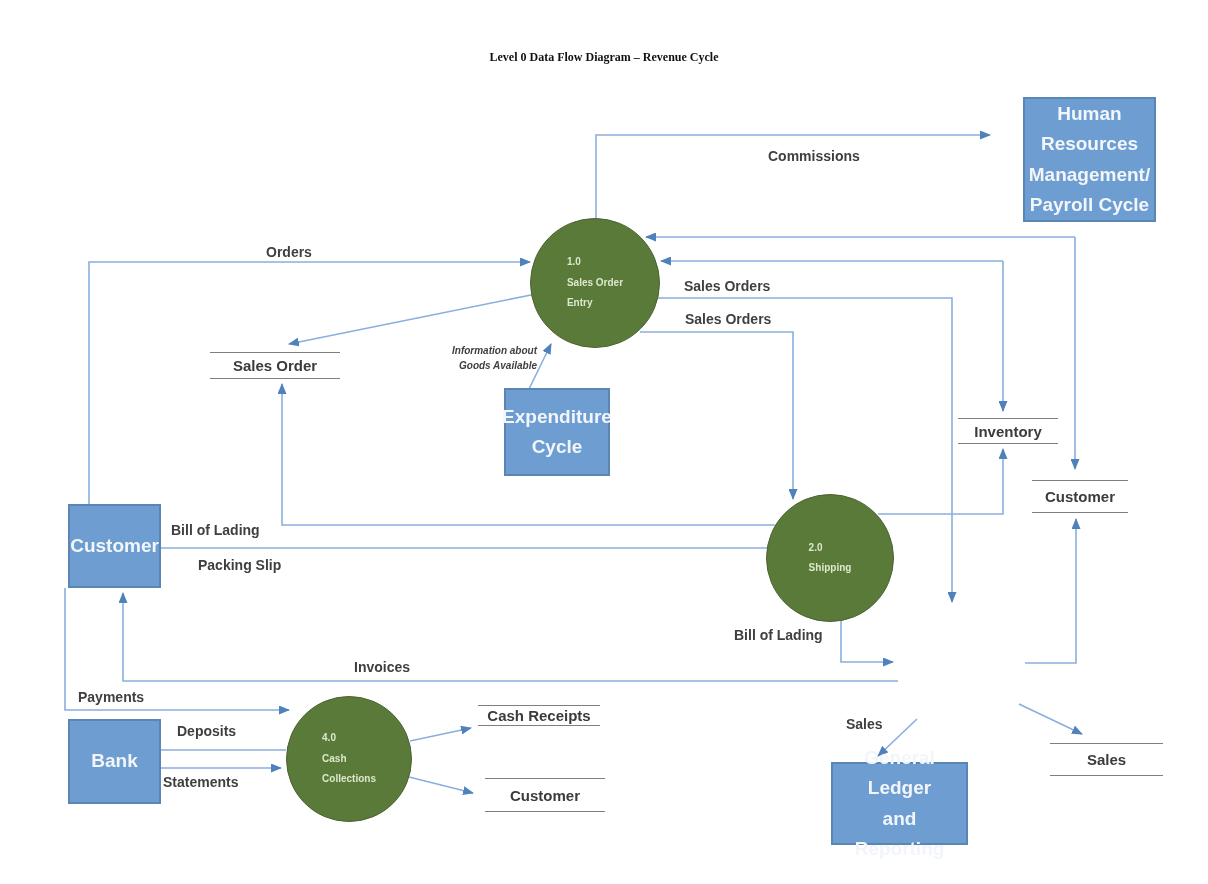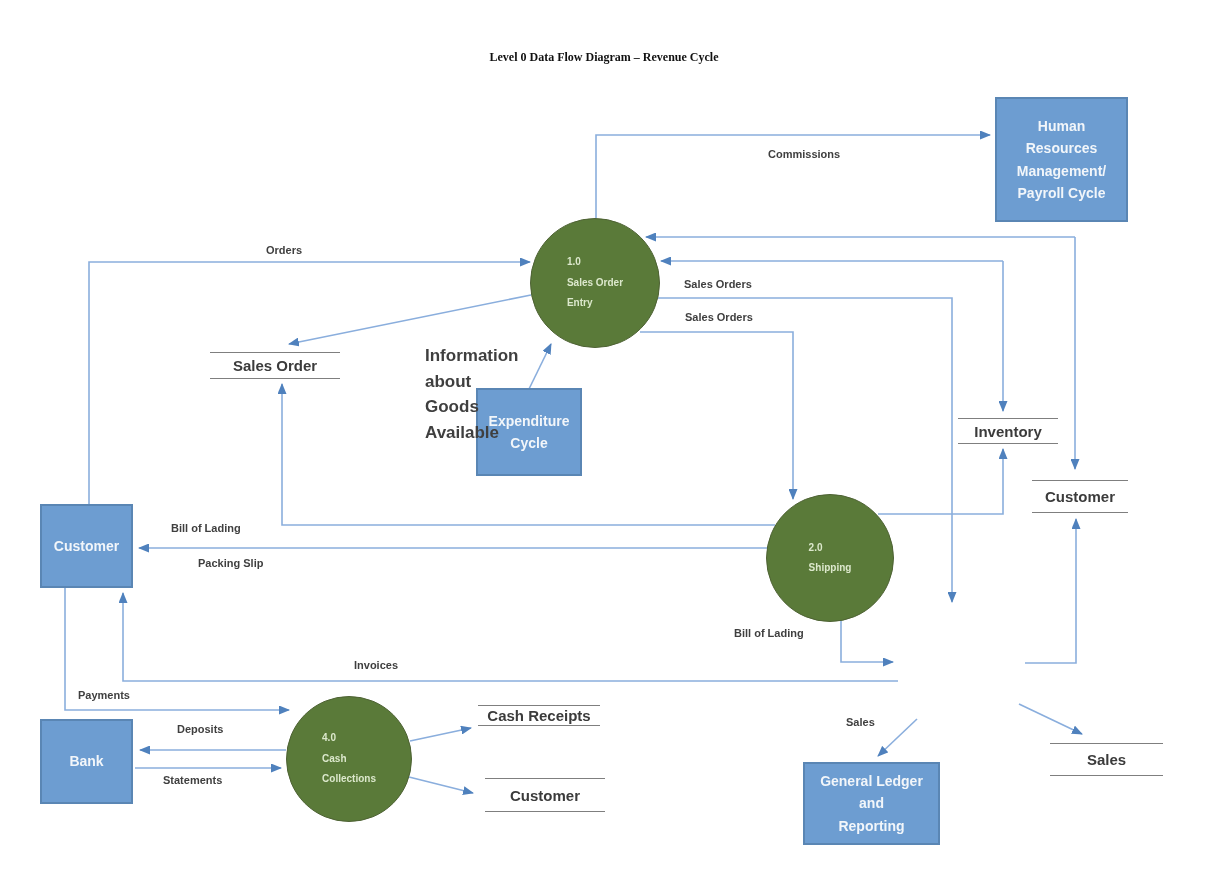--- a/index.html
+++ b/index.html
@@ -23,33 +23,34 @@
   .process{
     position:absolute; border-radius:50%;
     background:var(--process-fill); border:1.5px solid var(--process-border);
     color:var(--process-text); display:flex; align-items:center; justify-content:center;
     text-align:left; white-space:pre-line; font-size:10px; font-weight:700; line-height:2.05;
     box-sizing:border-box;
   }
   .entity{
     position:absolute; background:var(--entity-fill); border:2px solid var(--entity-border);
     color:var(--entity-text); display:flex; align-items:center; justify-content:center;
-    text-align:center; white-space:pre-line; font-size:14px; font-weight:bold; line-height:1.6;
+    text-align:center; white-space:pre-line; font-size:19px; font-weight:bold; line-height:1.6;
     box-sizing:border-box;
+    margin-left:28px;
   }
   .store{
     position:absolute; border-top:1.6px solid var(--store-line); border-bottom:1.6px solid var(--store-line);
     display:flex; align-items:center; justify-content:center;
     color:#3b3b3b; font-size:15px; font-weight:600; box-sizing:border-box;
   }
   .flabel{
-    position:absolute; color:var(--label-text); font-size:11px; font-weight:600; white-space:nowrap;
+    position:absolute; color:var(--label-text); font-size:14px; font-weight:600; white-space:nowrap;
   }
   .flabel.small{
-    font-size:17px; font-weight:600; white-space:pre-line; text-align:left; width:112px; line-height:1.5;
+    font-size:10px; font-weight:600; white-space:pre-line; text-align:right; width:112px; line-height:1.5;font-style:italic;
   }
 </style>
 </head>
 <body>
 
 <div id="canvas">
 
   <div class="title">Level 0 Data Flow Diagram – Revenue Cycle</div>
 
   <svg class="wires" viewBox="0 0 1208 884">

